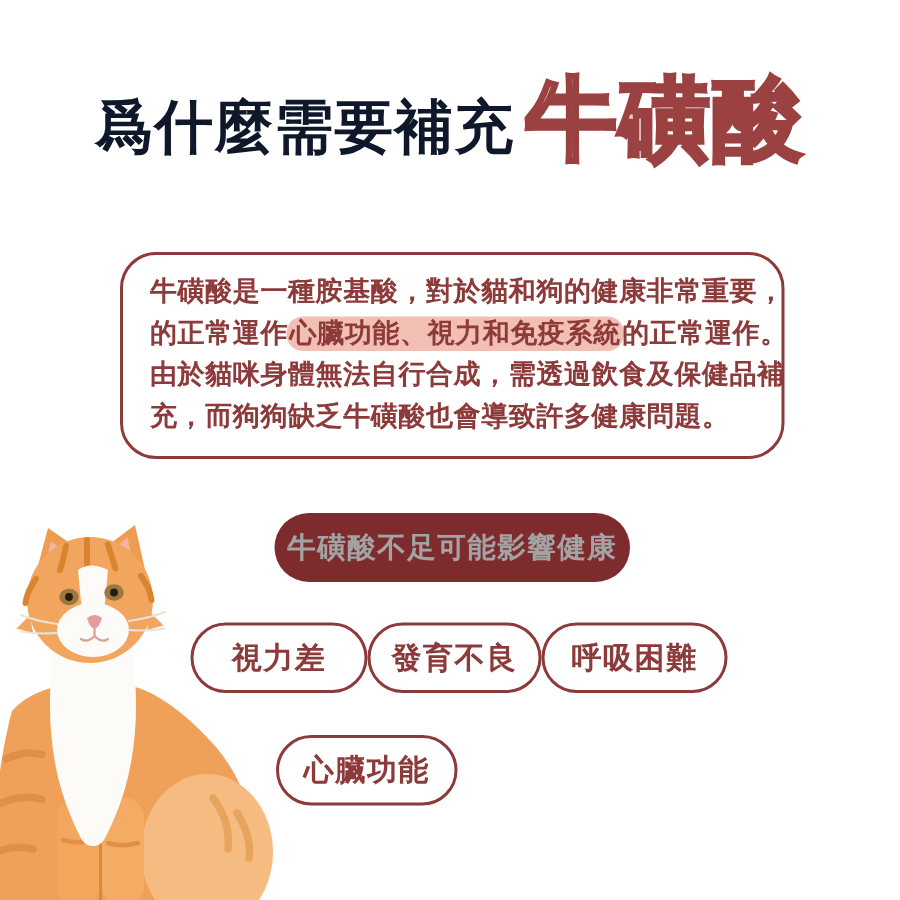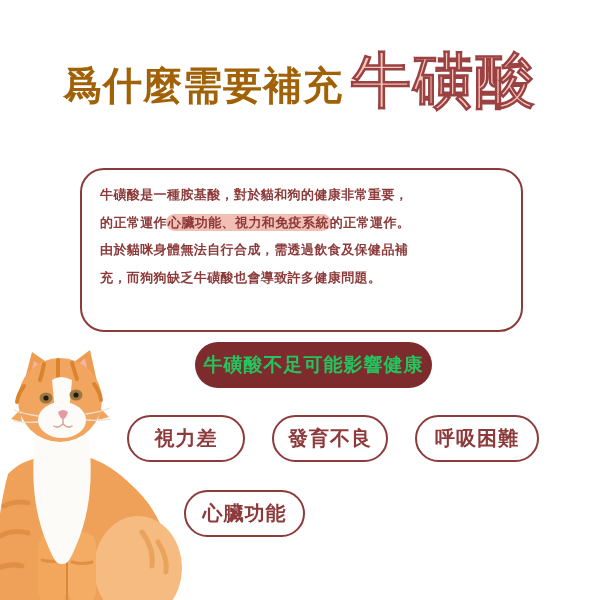--- a/index.html
+++ b/index.html
@@ -6,46 +6,46 @@
   .canvas{
     position:relative;width:600px;height:600px;overflow:hidden;background:#ffffff;
     font-family:"DejaVu Sans",sans-serif;
   }
   
   .title-row{
     position:absolute;top:52px;left:0;right:0;
     display:flex;justify-content:center;align-items:flex-end;
   }
   .title-prefix{
-    font-size:39px;font-weight:700;color:#a16207;line-height:1.15;letter-spacing:1px;
+    font-size:39px;font-weight:700;color:#0f172a;line-height:1.15;letter-spacing:1px;
   }
   .title-accent{
-    font-size:60px;font-weight:400;color:#F3C6BE;line-height:0.95;margin-left:8px;
+    font-size:60px;font-weight:700;color:#F3C6BE;line-height:0.95;margin-left:8px;
     letter-spacing:2px;-webkit-text-stroke:2.5px #9B4141;
   }
   
   .info-box{
-    position:absolute;left:80px;top:168px;width:443px;height:164px;
+    position:absolute;left:80px;top:168px;width:443px;height:138px;
     border:2px solid #8C3A3A;border-radius:24px;box-sizing:border-box;
     padding:11px 18px;color:#8C3A3A;font-weight:700;
-    font-size:13px;line-height:27.5px;letter-spacing:0.4px;
+    font-size:18px;line-height:27.5px;letter-spacing:0.4px;
   }
   .info-line{white-space:nowrap;}
   .hl{
     background:#F2BFB4;border-radius:11px;padding:1px 2px;margin:17px -1px;
   }
   
   .badge{
-    position:absolute;left:195px;top:342px;width:237px;height:46px;
-    background:#7E2B2E;border-radius:23px;color:#22c55e;
+    position:absolute;left:183px;top:342px;width:237px;height:46px;
+    background:#7E2B2E;border-radius:23px;color:#a3a3a3;
     display:flex;align-items:center;justify-content:center;
     font-size:19px;font-weight:700;letter-spacing:1px;
   }
   
-  .pill-row{position:absolute;display:flex;gap:27px;}
+  .pill-row{position:absolute;display:flex;gap:0;}
   .row1{left:127px;top:415px;}
   .row2{left:184px;top:490px;}
   .pill{
     height:47px;border:2px solid #8C3A3A;border-radius:24px;background:#FFFFFF;
     color:#8C3A3A;font-size:20px;font-weight:700;letter-spacing:1px;
     display:flex;align-items:center;justify-content:center;box-sizing:border-box;
   }
   .row1 .pill:nth-child(1){width:118px;}
   .row1 .pill:nth-child(2){width:116px;}
   .row1 .pill:nth-child(3){width:124px;}

